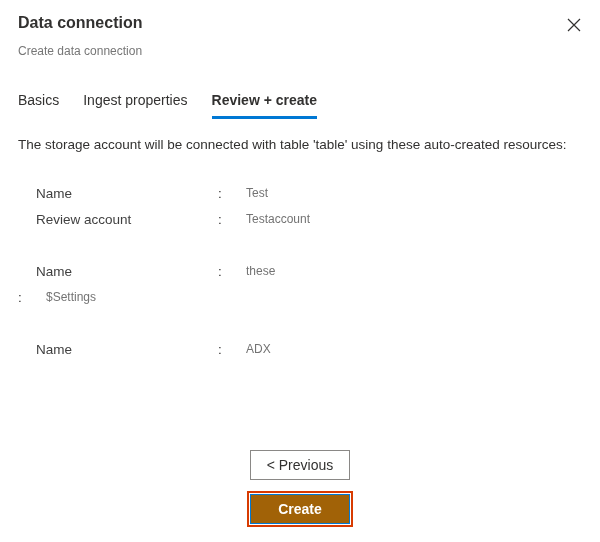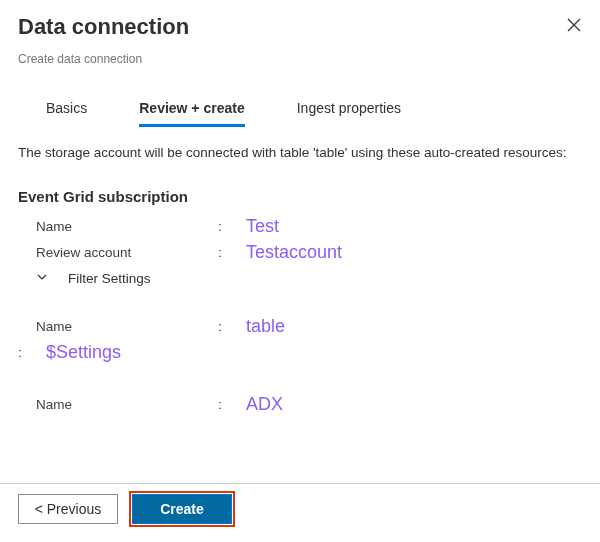--- a/index.html
+++ b/index.html
@@ -6,64 +6,64 @@
     body {
       font-family: "Segoe UI", Arial, sans-serif;
       width: 600px;
       height: 542px;
       background: #fff;
       color: #323130;
       position: relative;
       overflow: hidden;
     }
     .header { padding: 14px 18px 6px 18px; position: relative; }
-    .title { font-size: 22px; font-weight: 600; color: #323130; }
+    .title { font-size: 16px; font-weight: 600; color: #323130; }
     .subtitle { font-size: 12px; color: #767676; margin-top: 12px; }
     .close-btn {
       position: absolute; right: 14px; top: 14px;
       width: 24px; height: 24px;
       background: none; border: none; cursor: pointer;
       display: flex; align-items: center; justify-content: center;
       color: #323130;
     }
     .tabs { display: flex; gap: 24px; padding: 28px 18px 0 18px; border-bottom: none; }
     .tab {
       font-size: 14px; color: #323130; padding-bottom: 8px; cursor: pointer;
       border-bottom: 3px solid transparent;
-      margin-left: 28px;
     }
     .tab.active { font-weight: 600; border-bottom: 3px solid #0078d4; }
     .info-line { font-size: 13.5px; color: #323130; padding: 18px 24px 10px 18px; }
     .section { padding: 18px 18px 8px 18px; }
     .section-title { font-size: 15px; font-weight: 600; color: #323130; margin-bottom: 8px; }
     .row { display: flex; align-items: center; min-height: 26px; }
     .row .label { width: 200px; font-size: 13.5px; color: #404040; padding-left: 18px; }
     .row .colon { width: 28px; font-size: 13.5px; color: #323130; text-align: left; }
-    .row .value { font-size: 18px; color: #8b5cf6; }
+    .row .value { font-size: 12px; color: #737373; }
     .expander {
       display: flex; align-items: center; gap: 20px;
       padding: 4px 0 0 18px; cursor: pointer;
     }
     .expander .chev { color: #323130; }
     .expander .label-e { font-size: 13.5px; color: #323130; }
     .footer {
       position: absolute; left: 0; right: 0; bottom: 0;
       padding: 10px 18px 18px 18px;
       display: flex; gap: 14px; align-items: center;
       background: #fff;
+      flex-direction: column;
     }
     .btn {
       font-size: 14px; height: 30px; padding: 0 14px; cursor: pointer;
       font-family: inherit;
     }
     .btn-secondary {
       background: #fff; border: 1px solid #8a8886; color: #323130; min-width: 100px;
     }
     .btn-primary {
-      background: #0369a1; border: 1px solid #0078d4; color: #fff; font-weight: 600;
+      background: #a16207; border: 1px solid #0078d4; color: #fff; font-weight: 600;
       min-width: 100px;
       outline: 2px solid #d83b01; outline-offset: 1px;
     }
     .footer-divider {
       position: absolute; left: 0; right: 0; bottom: 58px;
       border: none; border-top: 1px solid #ccc; margin: 0;
     }
   </style>
 </head>
 <body>
@@ -75,53 +75,44 @@
     <span>
       <svg width="14" height="14" viewBox="0 0 14 14">
           <path d="M1 1 L13 13 M13 1 L1 13" stroke="#323130" stroke-width="1.2" fill="none"></path>
         </svg>
     </span>
   </button>
 </div>
 
 <div class="tabs">
   <div class="tab">Basics</div>
+  <div class="tab">Ingest properties</div>
   <div class="tab active">Review + create</div>
-  <div class="tab">Ingest properties</div>
 </div>
 
 <div class="info-line">The storage account will be connected with table 'table' using these auto-created resources:</div>
 
 <div class="section">
-  <div class="section-title">Event Grid subscription</div>
   <div class="row">
     <div class="label">Name</div>
     <div class="colon">:</div>
     <div class="value">Test</div>
   </div>
   <div class="row">
     <div class="label">Review account</div>
     <div class="colon">:</div>
     <div class="value">Testaccount</div>
   </div>
-  <div class="expander">
-    <span class="chev">
-      <svg width="12" height="12" viewBox="0 0 12 12">
-          <path d="M2 4 L6 8 L10 4" stroke="#323130" stroke-width="1.2" fill="none"></path>
-        </svg>
-    </span>
-    <span class="label-e">Filter Settings</span>
-  </div>
 </div>
 
 <div class="section">
   <div class="row">
     <div class="label">Name</div>
     <div class="colon">:</div>
-    <div class="value">table</div>
+    <div class="value">these</div>
   </div>
   <div class="row">
     <div class="colon">:</div>
     <div class="value">$Settings</div>
   </div>
 </div>
 
 <div class="section">
   <div class="row">
     <div class="label">Name</div>

